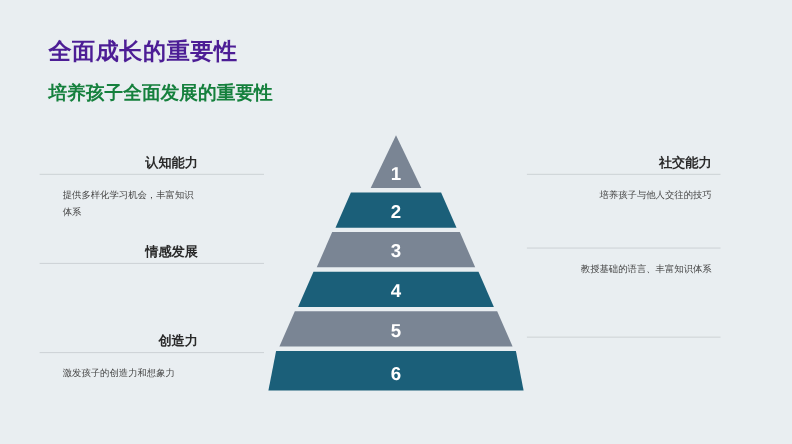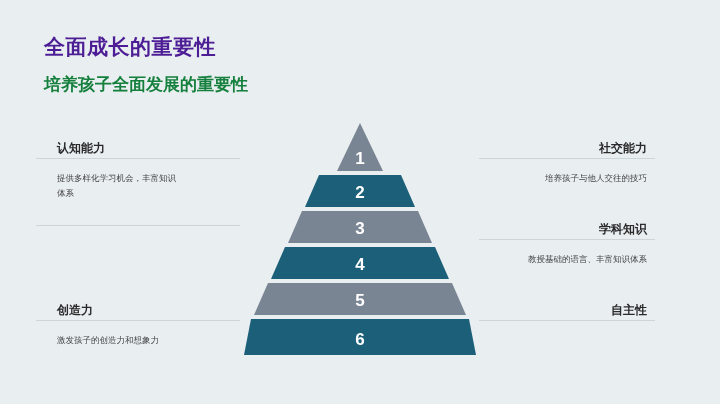--- a/index.html
+++ b/index.html
@@ -11,21 +11,21 @@
   }
   .title {
     position:absolute; left:44px; top:33px;
     font-size:21px; font-weight:bold; color:#4c1d95; letter-spacing:0.5px;
   }
   .subtitle {
     position:absolute; left:44px; top:73px;
     font-size:17px; font-weight:bold; color:#15803d;
   }
   .item { position:absolute; width:204px; }
-  .item .h { font-size:12px; font-weight:bold; color:#2a2a2a; line-height:14px; }
+  .item .h { font-size:12px; font-weight:bold; color:#2a2a2a; line-height:14px;text-align:right; }
   .item .line { height:1px; background:#cfd4d8; margin-top:3px; }
   .item .d { font-size:8.5px; color:#444; line-height:15px; margin-top:12px; }
   .left { left:36px; }
   .left .h, .left .d { padding-left:21px; padding-right:60px; }
   .right { left:479px; width:176px; text-align:right; }
   .right .h, .right .d { padding-right:8px; padding-left:30px; }
   svg.pyr { position:absolute; left:0; top:0; }
   .num { font-family:"Liberation Sans","DejaVu Sans",sans-serif; font-weight:bold; font-size:17px; fill:#ffffff; }
 </style>
 </head>
@@ -60,34 +60,33 @@
     <text class="num" x="360" y="345" text-anchor="middle">6</text>
   </g>
 </svg>
 
 <div class="item left" style="top:141px;">
   <div class="h">认知能力</div>
   <div class="line"></div>
   <div class="d">提供多样化学习机会，丰富知识体系</div>
 </div>
 <div class="item left" style="top:222px;">
+  <div class="h">情感发展</div>
   <div class="line"></div>
 </div>
 <div class="item left" style="top:303px;">
   <div class="h">创造力</div>
   <div class="line"></div>
   <div class="d">激发孩子的创造力和想象力</div>
 </div>
 
 <div class="item right" style="top:141px;">
   <div class="h">社交能力</div>
   <div class="line"></div>
   <div class="d">培养孩子与他人交往的技巧</div>
 </div>
 <div class="item right" style="top:222px;">
-  <div class="h">学科知识</div>
   <div class="line"></div>
   <div class="d">教授基础的语言、丰富知识体系</div>
 </div>
 <div class="item right" style="top:303px;">
-  <div class="h">自主性</div>
   <div class="line"></div>
 </div>
 
 </body></html>

